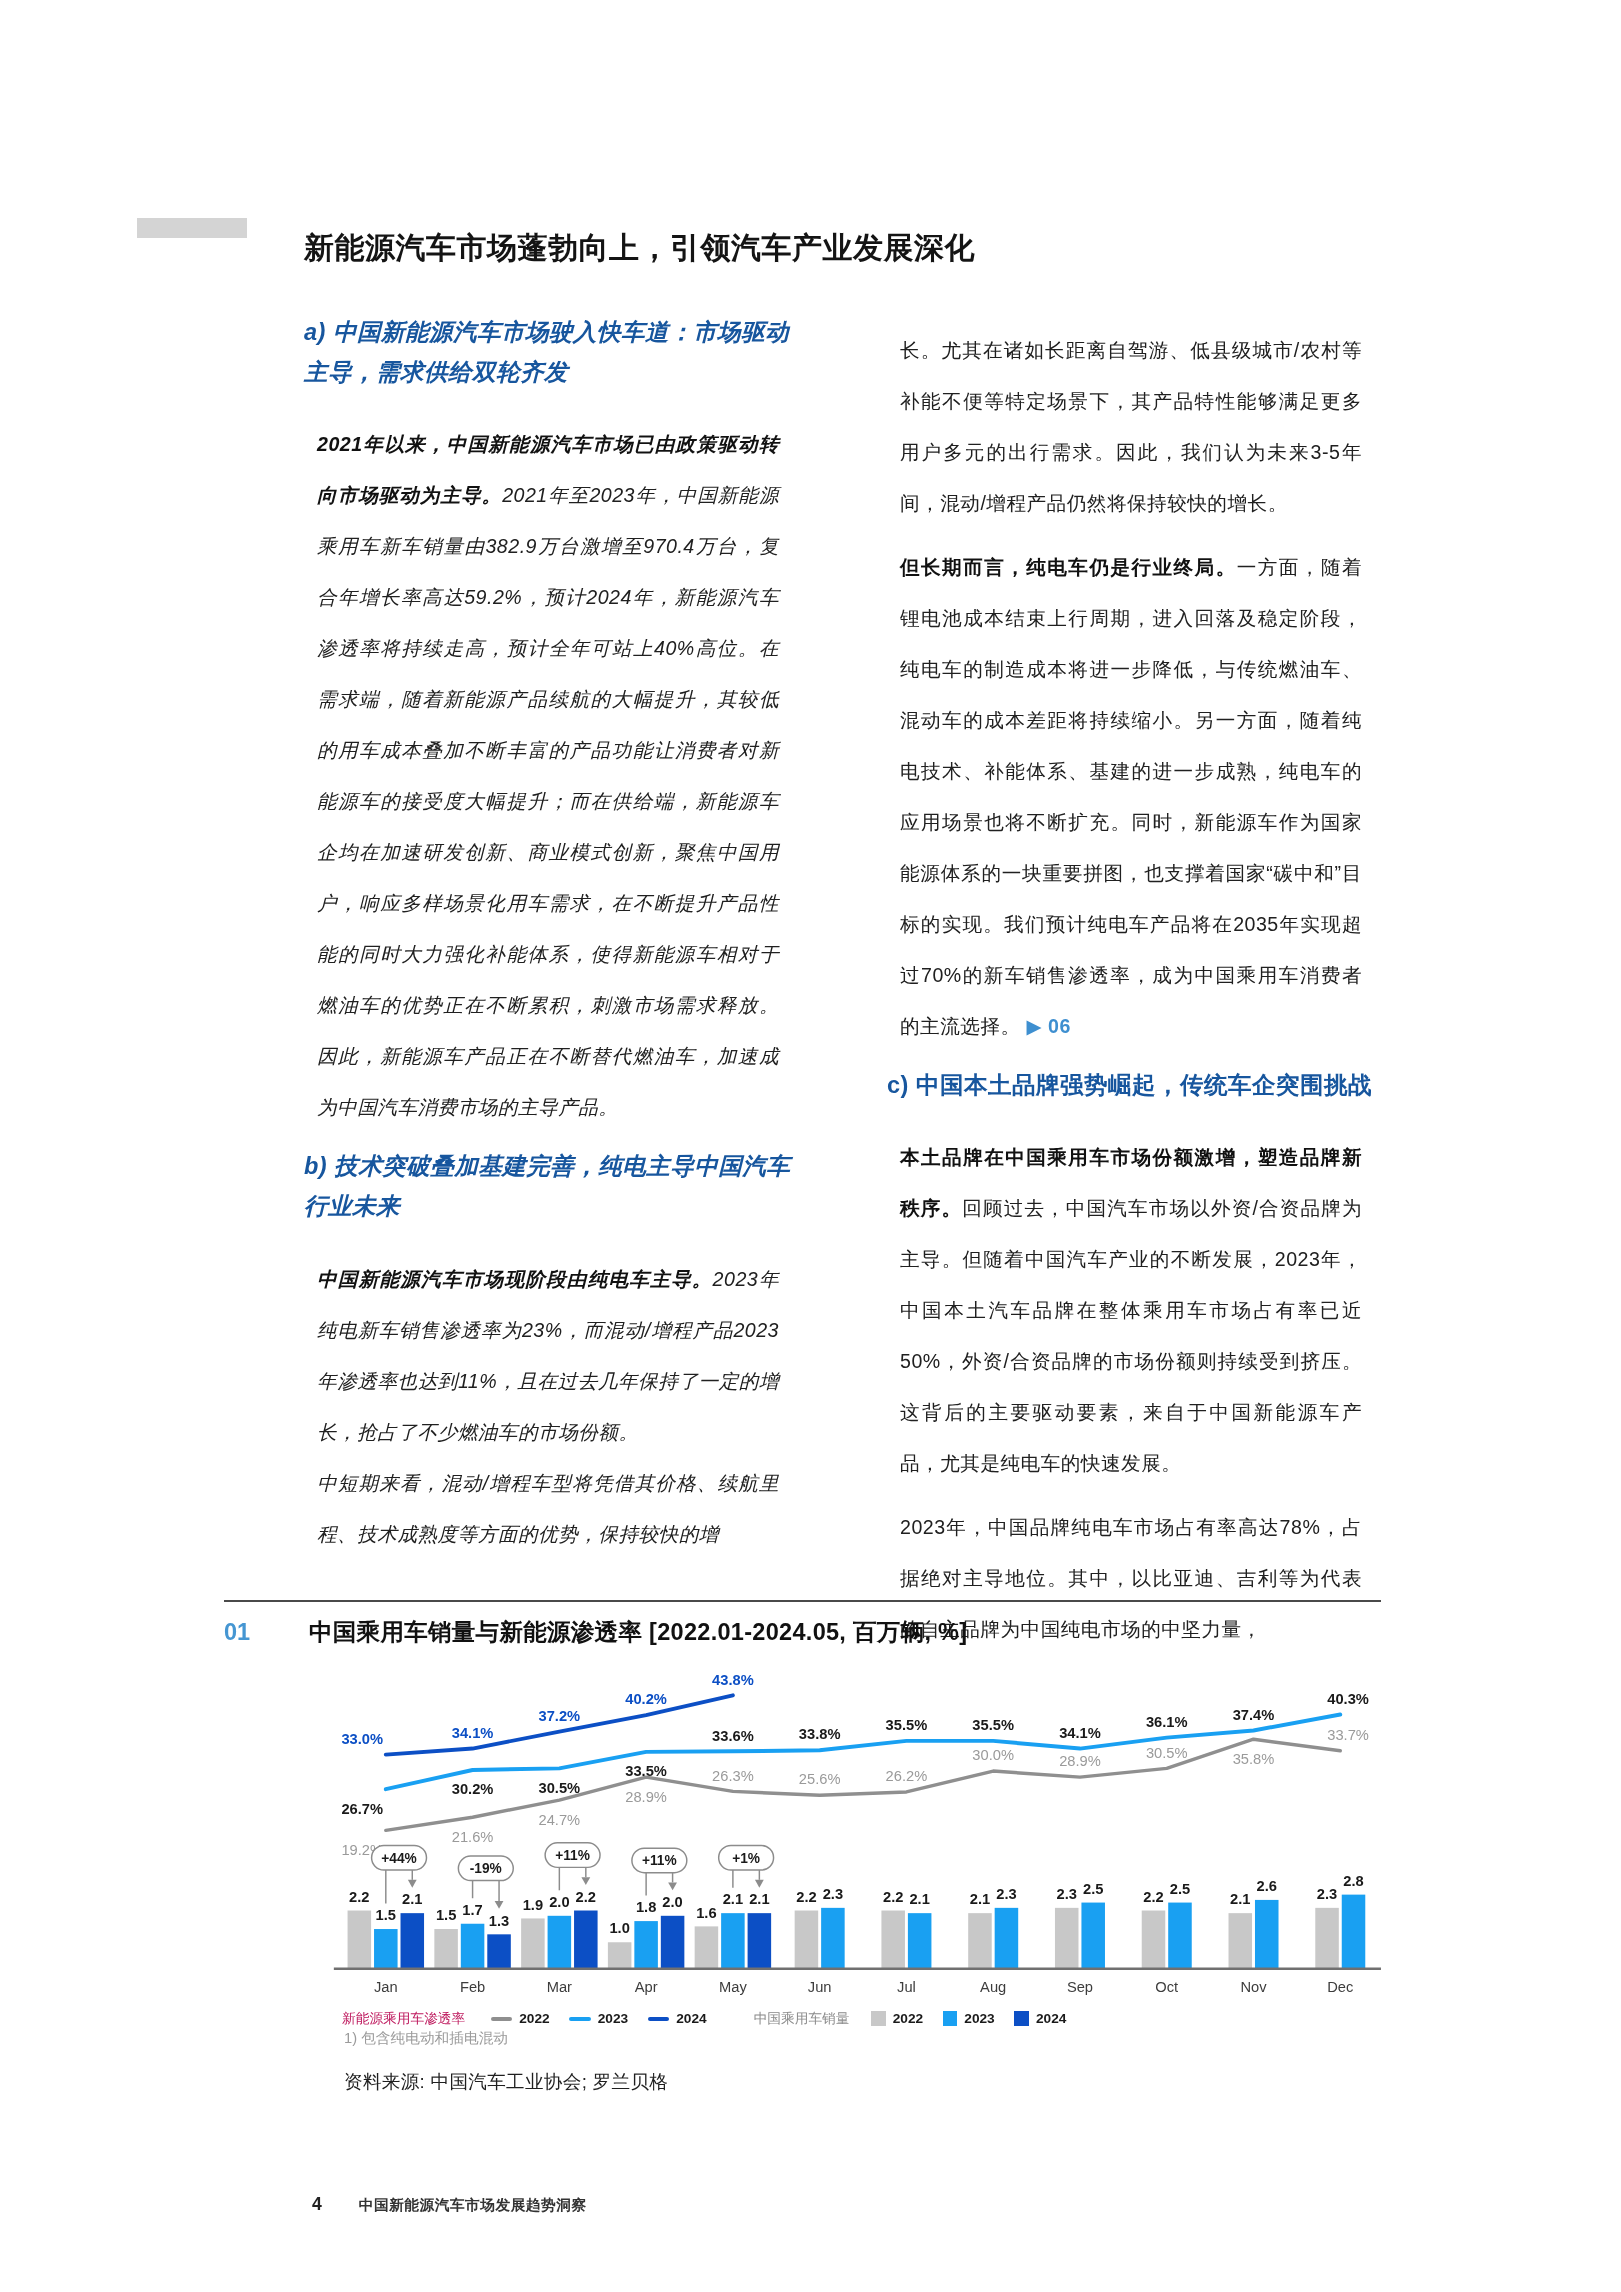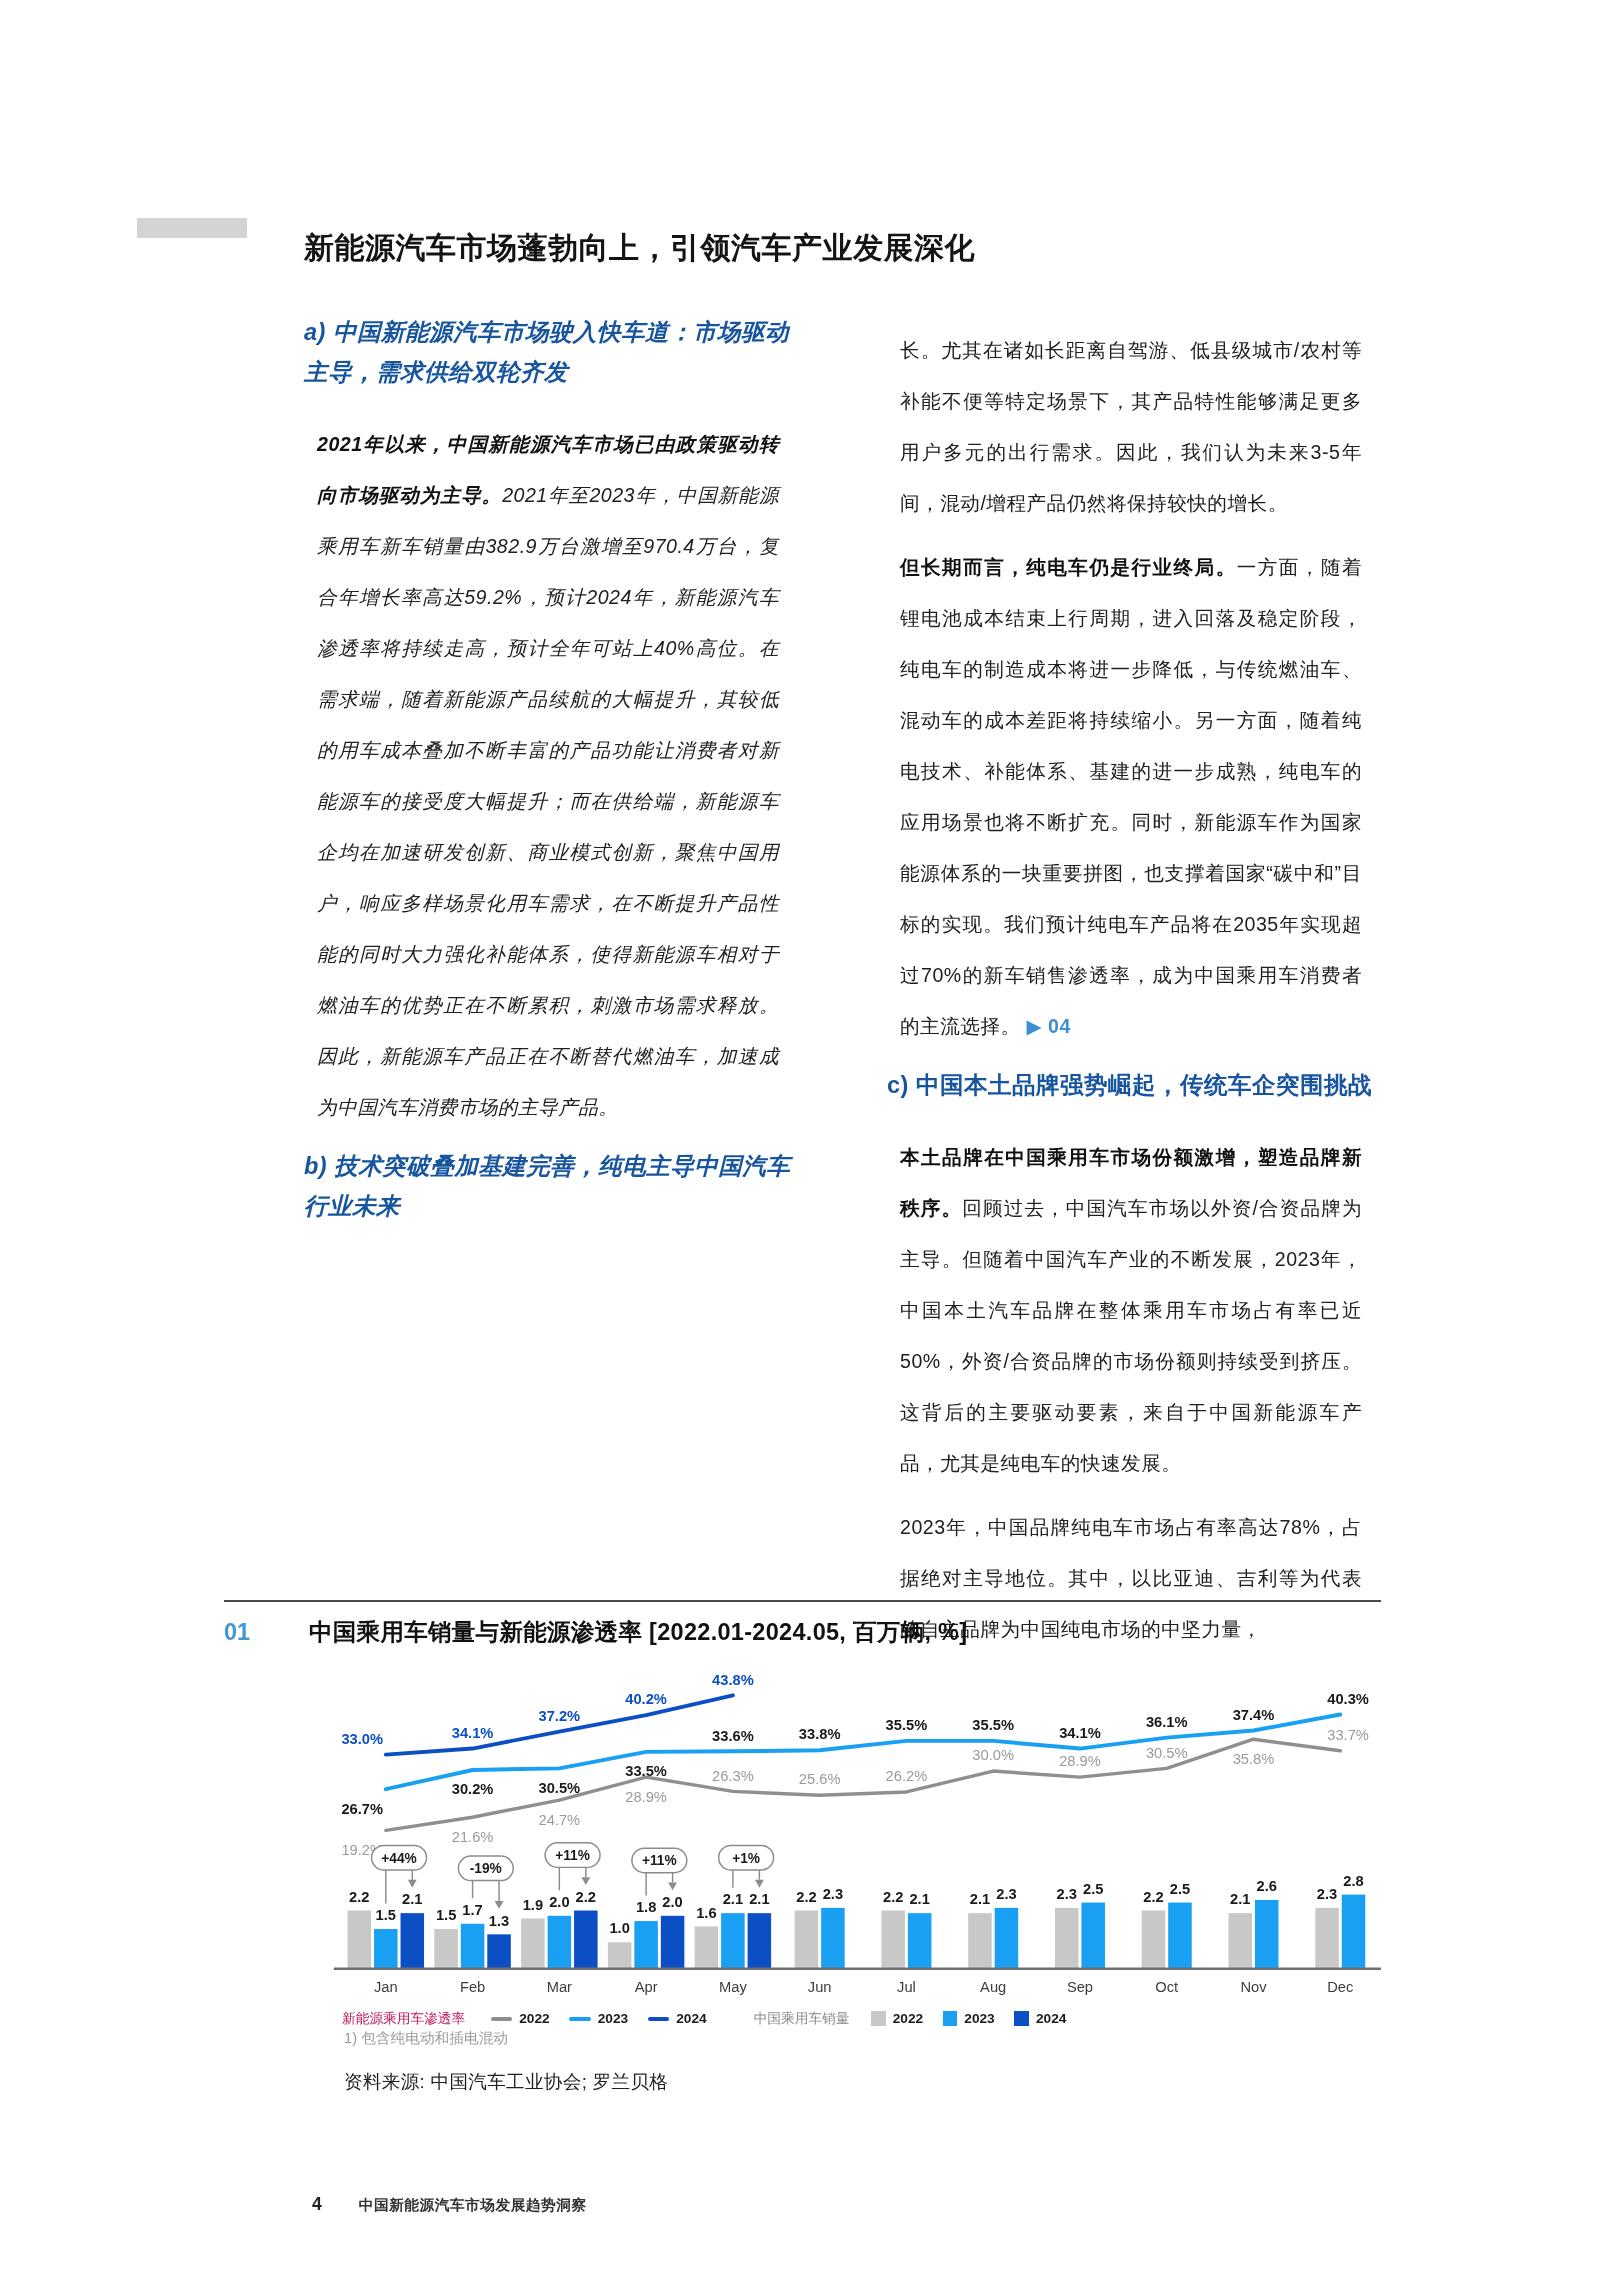--- a/index.html
+++ b/index.html
@@ -39,25 +39,26 @@
 
 <div class="page">
 
   <div class="deco-rect"></div>
   <h1 class="page-title">新能源汽车市场蓬勃向上，引领汽车产业发展深化</h1>
 
   <div class="col col-left">
     <h3 class="sec">a) 中国新能源汽车市场驶入快车道：市场驱动主导，需求供给双轮齐发</h3>
     <p class="para mb-44"><span class="lead">2021年以来，中国新能源汽车市场已由政策驱动转向市场驱动为主导。</span><span>2021年至2023年，中国新能源乘用车新车销量由382.9万台激增至970.4万台，复合年增长率高达59.2%，预计2024年，新能源汽车渗透率将持续走高，预计全年可站上40%高位。在需求端，随着新能源产品续航的大幅提升，其较低的用车成本叠加不断丰富的产品功能让消费者对新能源车的接受度大幅提升；而在供给端，新能源车企均在加速研发创新、商业模式创新，聚焦中国用户，响应多样场景化用车需求，在不断提升产品性能的同时大力强化补能体系，使得新能源车相对于燃油车的优势正在不断累积，刺激市场需求释放。因此，新能源车产品正在不断替代燃油车，加速成为中国汽车消费市场的主导产品。</span></p>
     <h3 class="sec">b) 技术突破叠加基建完善，纯电主导中国汽车行业未来</h3>
+    <p class="para"><span class="lead">中国新能源汽车市场现阶段由纯电车主导。</span><span>2023年纯电新车销售渗透率为23%，而混动/增程产品2023年渗透率也达到11%，且在过去几年保持了一定的增长，抢占了不少燃油车的市场份额。</span><br><span>中短期来看，混动/增程车型将凭借其价格、续航里程、技术成熟度等方面的优势，保持较快的增</span></p>
   </div>
 
   <div class="col col-right">
     <p class="para mb-34">长。尤其在诸如长距离自驾游、低县级城市/农村等补能不便等特定场景下，其产品特性能够满足更多用户多元的出行需求。因此，我们认为未来3-5年间，混动/增程产品仍然将保持较快的增长。</p>
-    <p class="para mb-44"><span class="lead">但长期而言，纯电车仍是行业终局。</span><span>一方面，随着锂电池成本结束上行周期，进入回落及稳定阶段，纯电车的制造成本将进一步降低，与传统燃油车、混动车的成本差距将持续缩小。另一方面，随着纯电技术、补能体系、基建的进一步成熟，纯电车的应用场景也将不断扩充。同时，新能源车作为国家能源体系的一块重要拼图，也支撑着国家“碳中和”目标的实现。我们预计纯电车产品将在2035年实现超过70%的新车销售渗透率，成为中国乘用车消费者的主流选择。</span> <span class="ref">▶ 04</span></p>
+    <p class="para mb-44"><span class="lead">但长期而言，纯电车仍是行业终局。</span><span>一方面，随着锂电池成本结束上行周期，进入回落及稳定阶段，纯电车的制造成本将进一步降低，与传统燃油车、混动车的成本差距将持续缩小。另一方面，随着纯电技术、补能体系、基建的进一步成熟，纯电车的应用场景也将不断扩充。同时，新能源车作为国家能源体系的一块重要拼图，也支撑着国家“碳中和”目标的实现。我们预计纯电车产品将在2035年实现超过70%的新车销售渗透率，成为中国乘用车消费者的主流选择。</span> <span class="ref">▶ 06</span></p>
     <h3 class="sec mb-26">c) 中国本土品牌强势崛起，传统车企突围挑战</h3>
     <p class="para mb-34"><span class="lead">本土品牌在中国乘用车市场份额激增，塑造品牌新秩序。</span><span>回顾过去，中国汽车市场以外资/合资品牌为主导。但随着中国汽车产业的不断发展，2023年，中国本土汽车品牌在整体乘用车市场占有率已近50%，外资/合资品牌的市场份额则持续受到挤压。 这背后的主要驱动要素，来自于中国新能源车产品，尤其是纯电车的快速发展。</span></p>
     <p class="para">2023年，中国品牌纯电车市场占有率高达78%，占据绝对主导地位。其中，以比亚迪、吉利等为代表的自主品牌为中国纯电市场的中坚力量，</p>
   </div>
 
   <div class="figure">
     <div class="fig-rule"></div>
     <div class="fig-header">
       <span class="fig-num">01</span>
       <span class="fig-title">中国乘用车销量与新能源渗透率 [2022.01-2024.05, 百万辆, %]</span>

